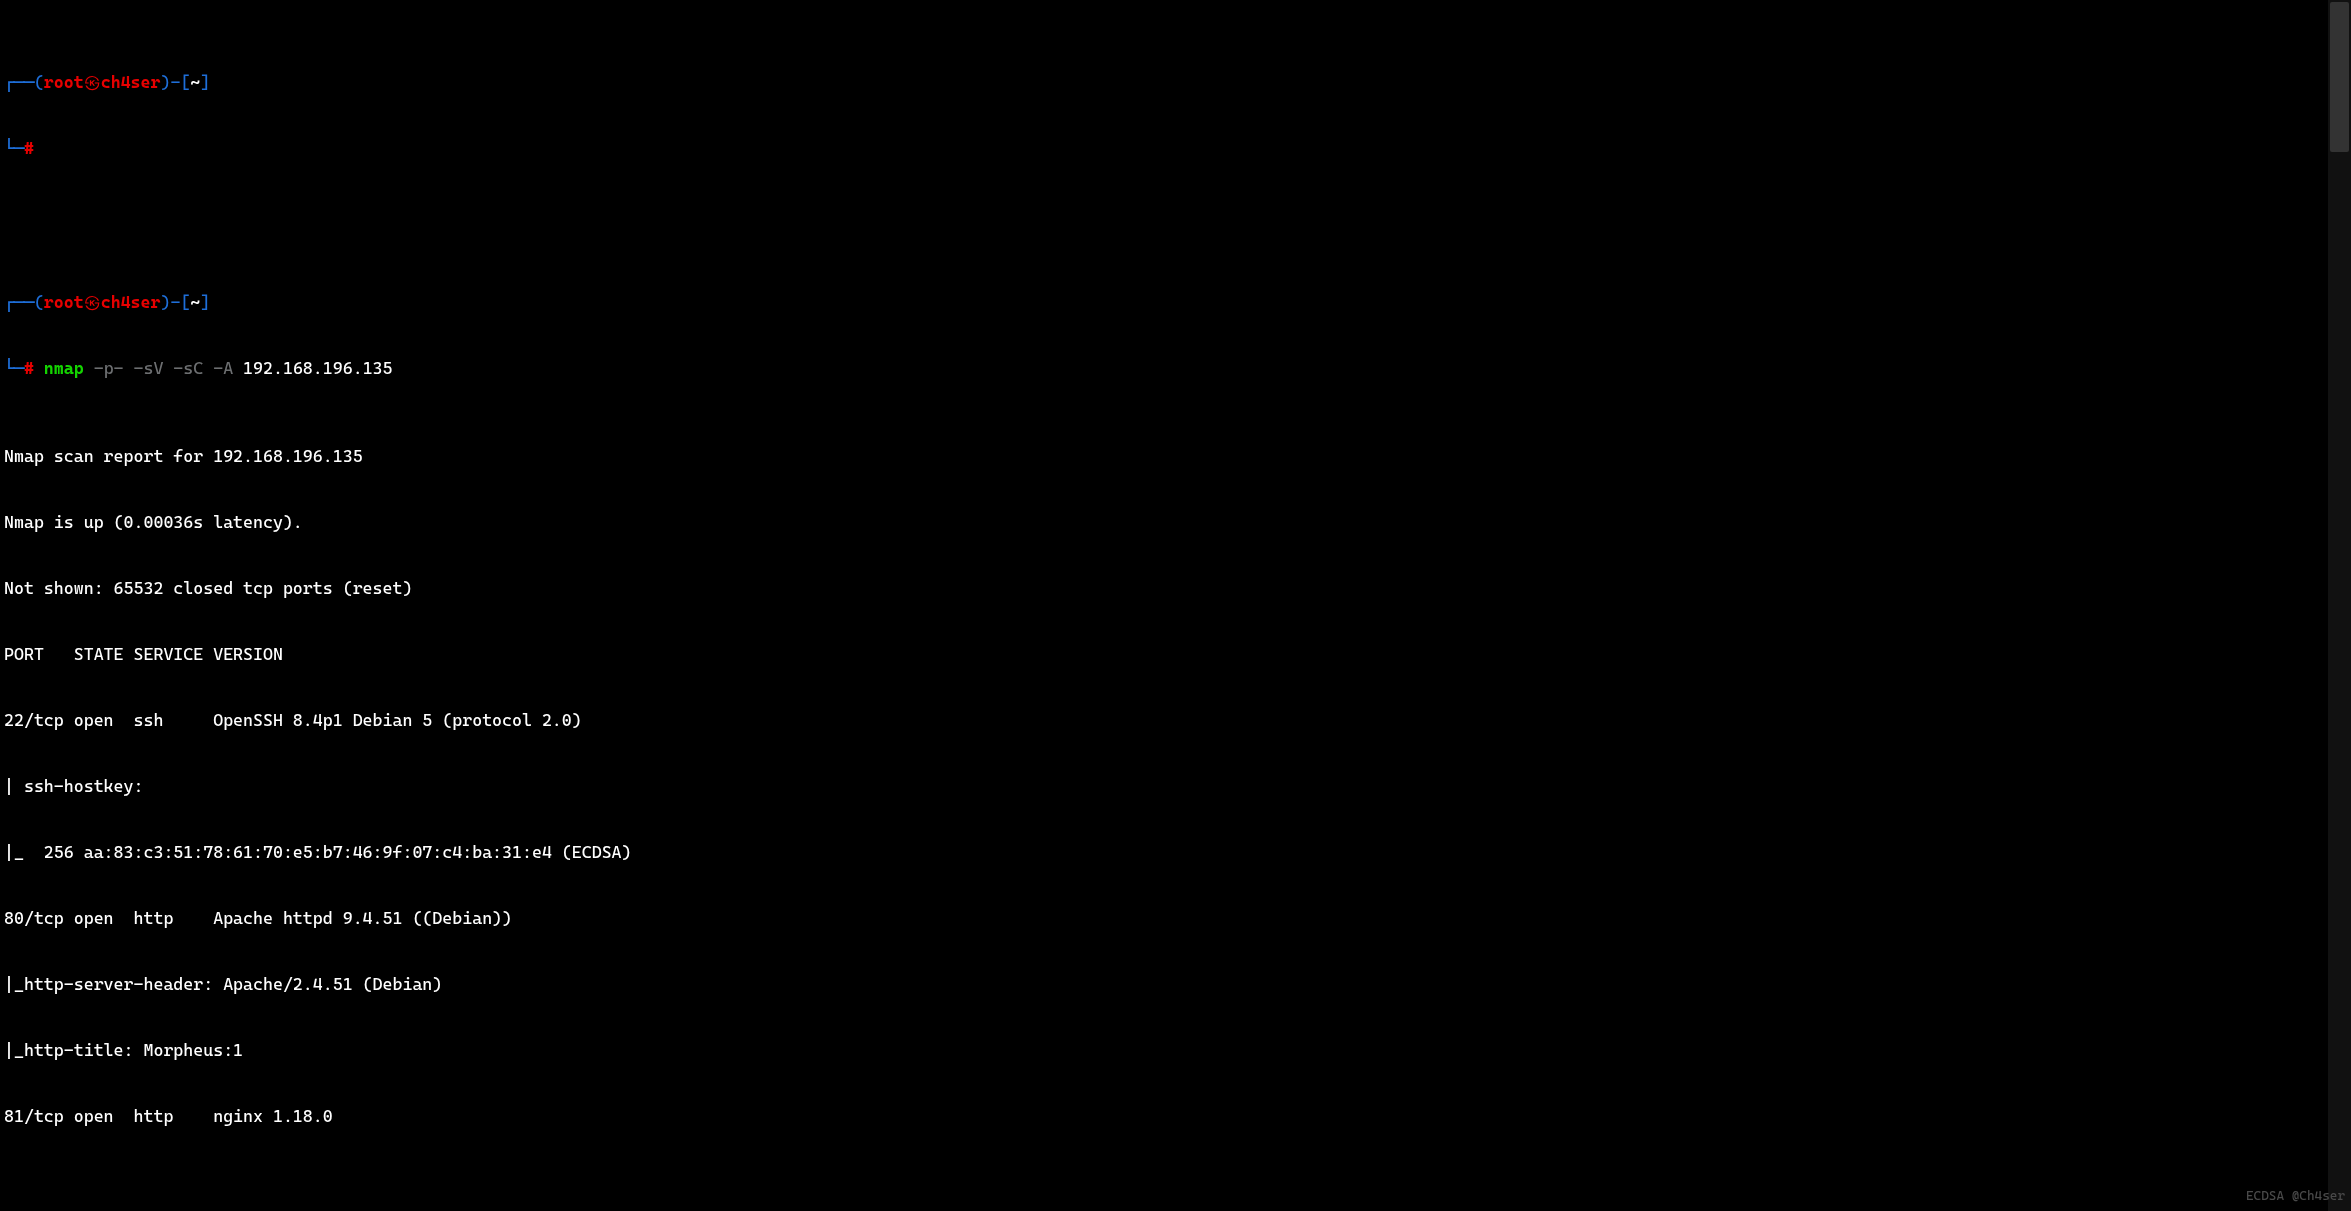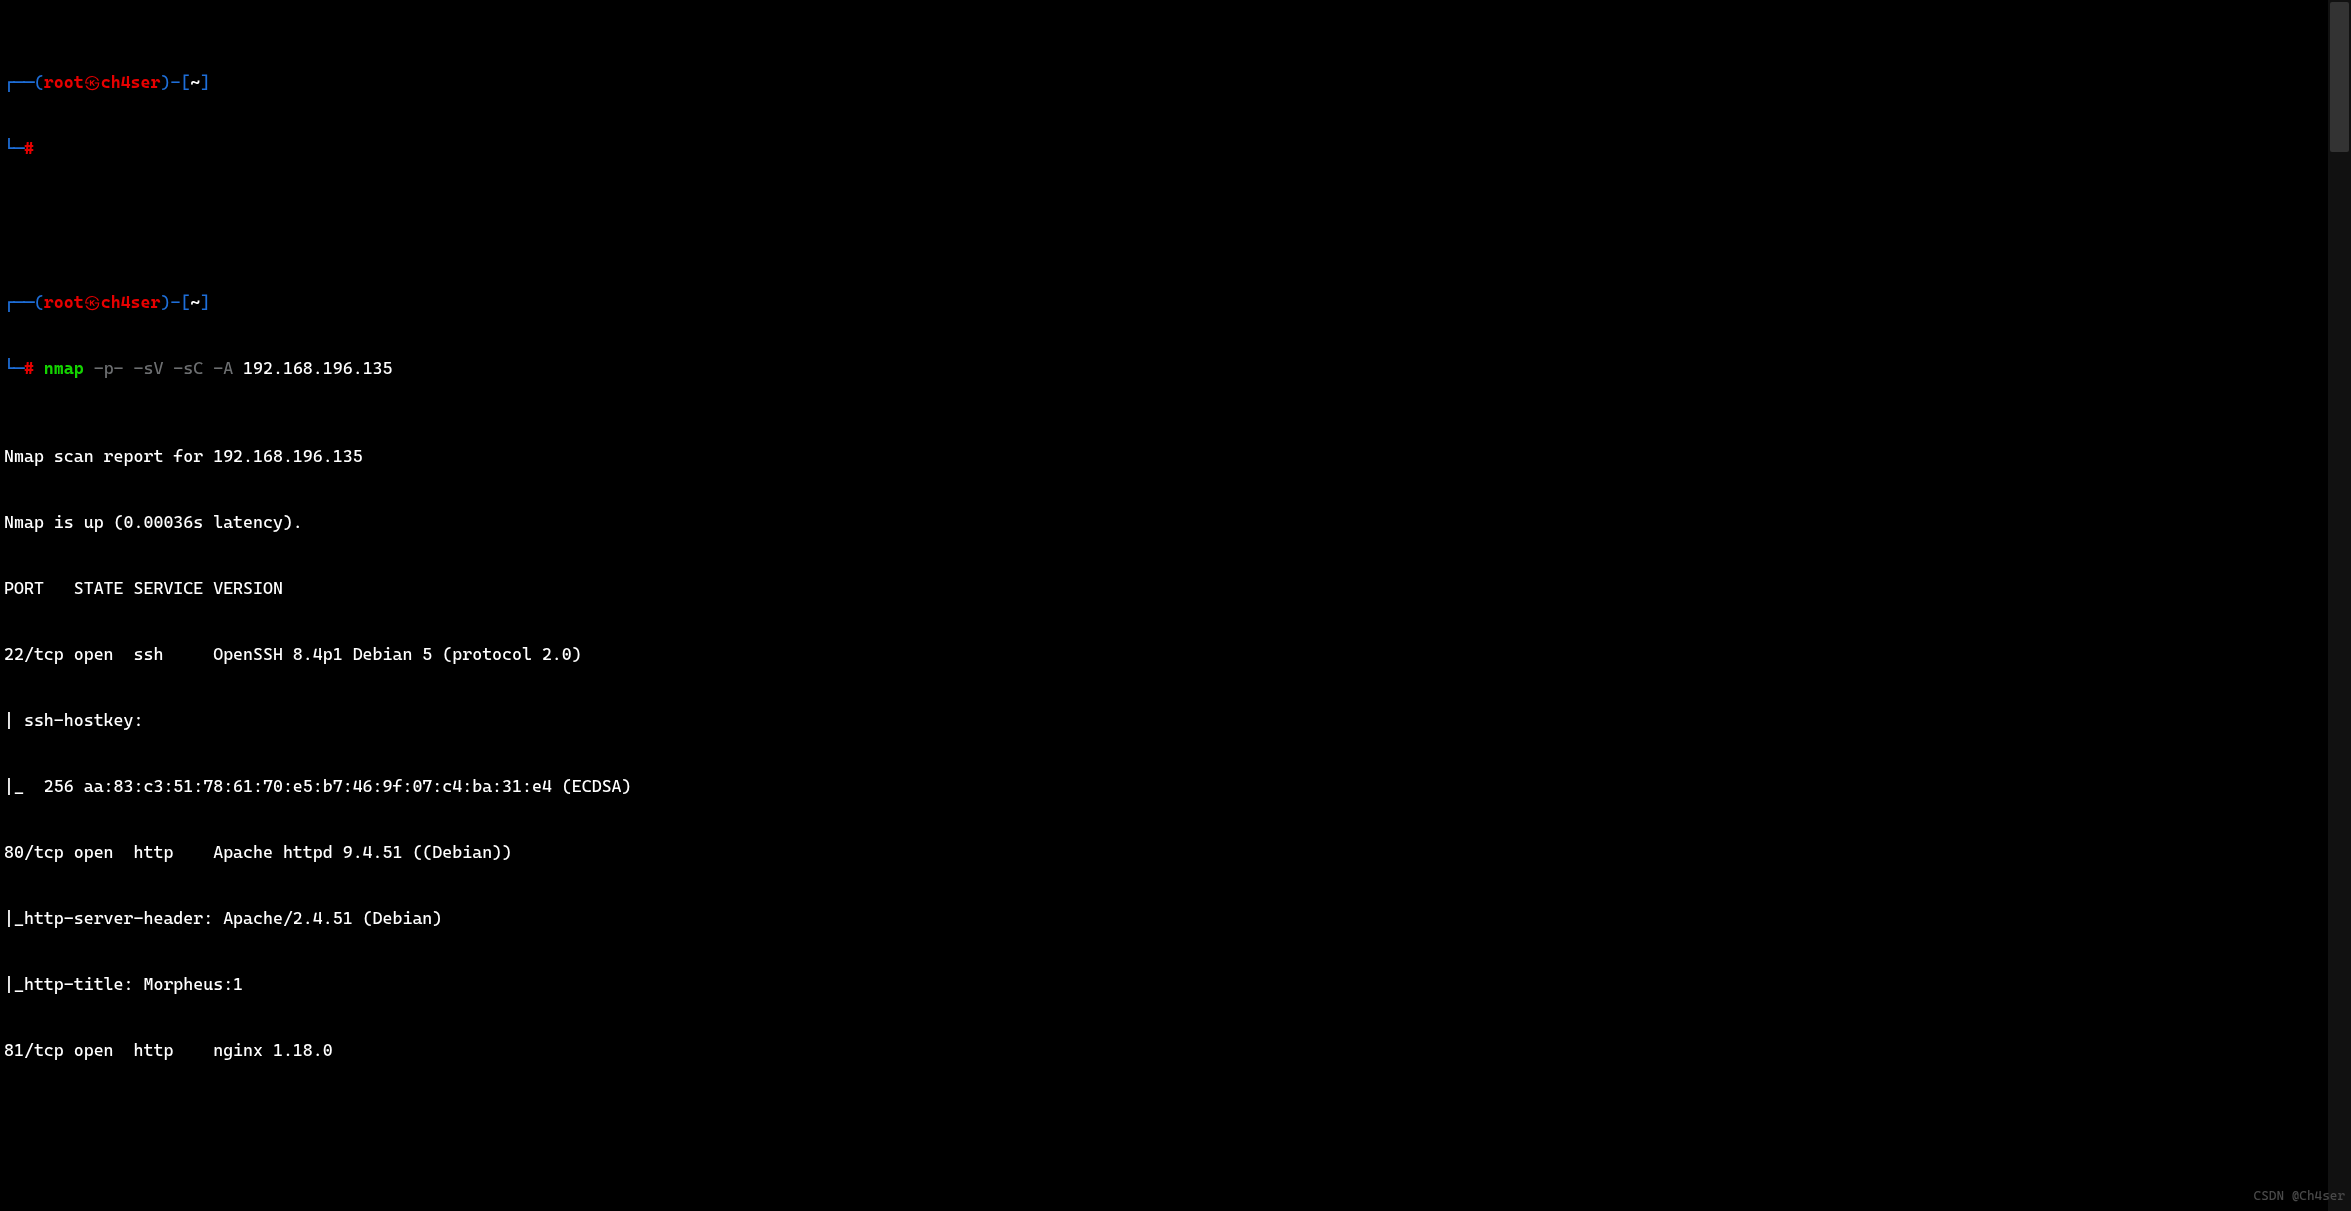--- a/index.html
+++ b/index.html
@@ -66,20 +66,21 @@
   
   <span class="line"><span class="corner">┌──</span><span class="paren">(</span><span class="user">root</span><span class="at">㉿</span><span class="host">ch4ser</span><span class="paren">)</span><span class="bracket">-[</span><span class="path">~</span><span class="bracket">]</span></span>
   <span class="line"><span class="corner">└─</span><span class="hash">#</span></span>
   <span class="line"> </span>
   
   <span class="line"><span class="corner">┌──</span><span class="paren">(</span><span class="user">root</span><span class="at">㉿</span><span class="host">ch4ser</span><span class="paren">)</span><span class="bracket">-[</span><span class="path">~</span><span class="bracket">]</span></span>
   <span class="line"><span class="corner">└─</span><span class="hash">#</span> <span class="cmd">nmap</span> <span class="flag">-p- -sV -sC -A</span> <span class="out">192.168.196.135</span></span>
   
   <span class="line out">Nmap scan report for 192.168.196.135</span>
   <span class="line out">Nmap is up (0.00036s latency).</span>
+  <span class="line out">Not shown: 65532 closed tcp ports (reset)</span>
   <span class="line out">PORT   STATE SERVICE VERSION</span>
   <span class="line out">22/tcp open  ssh     OpenSSH 8.4p1 Debian 5 (protocol 2.0)</span>
   <span class="line out">| ssh-hostkey:</span>
   <span class="line out">|_  256 aa:83:c3:51:78:61:70:e5:b7:46:9f:07:c4:ba:31:e4 (ECDSA)</span>
   <span class="line out">80/tcp open  http    Apache httpd 9.4.51 ((Debian))</span>
   <span class="line out">|_http-server-header: Apache/2.4.51 (Debian)</span>
   <span class="line out">|_http-title: Morpheus:1</span>
   <span class="line out">81/tcp open  http    nginx 1.18.0</span>
   
   
@@ -112,13 +113,13 @@
   
   
   
   
 </div>
 
 <div class="scrollbar-track">
   <div class="scrollbar-thumb"></div>
 </div>
 
-<div class="watermark">CSDN @Ch4ser</div>
+<div class="watermark">ECDSA @Ch4ser</div>
 
 </body></html>

